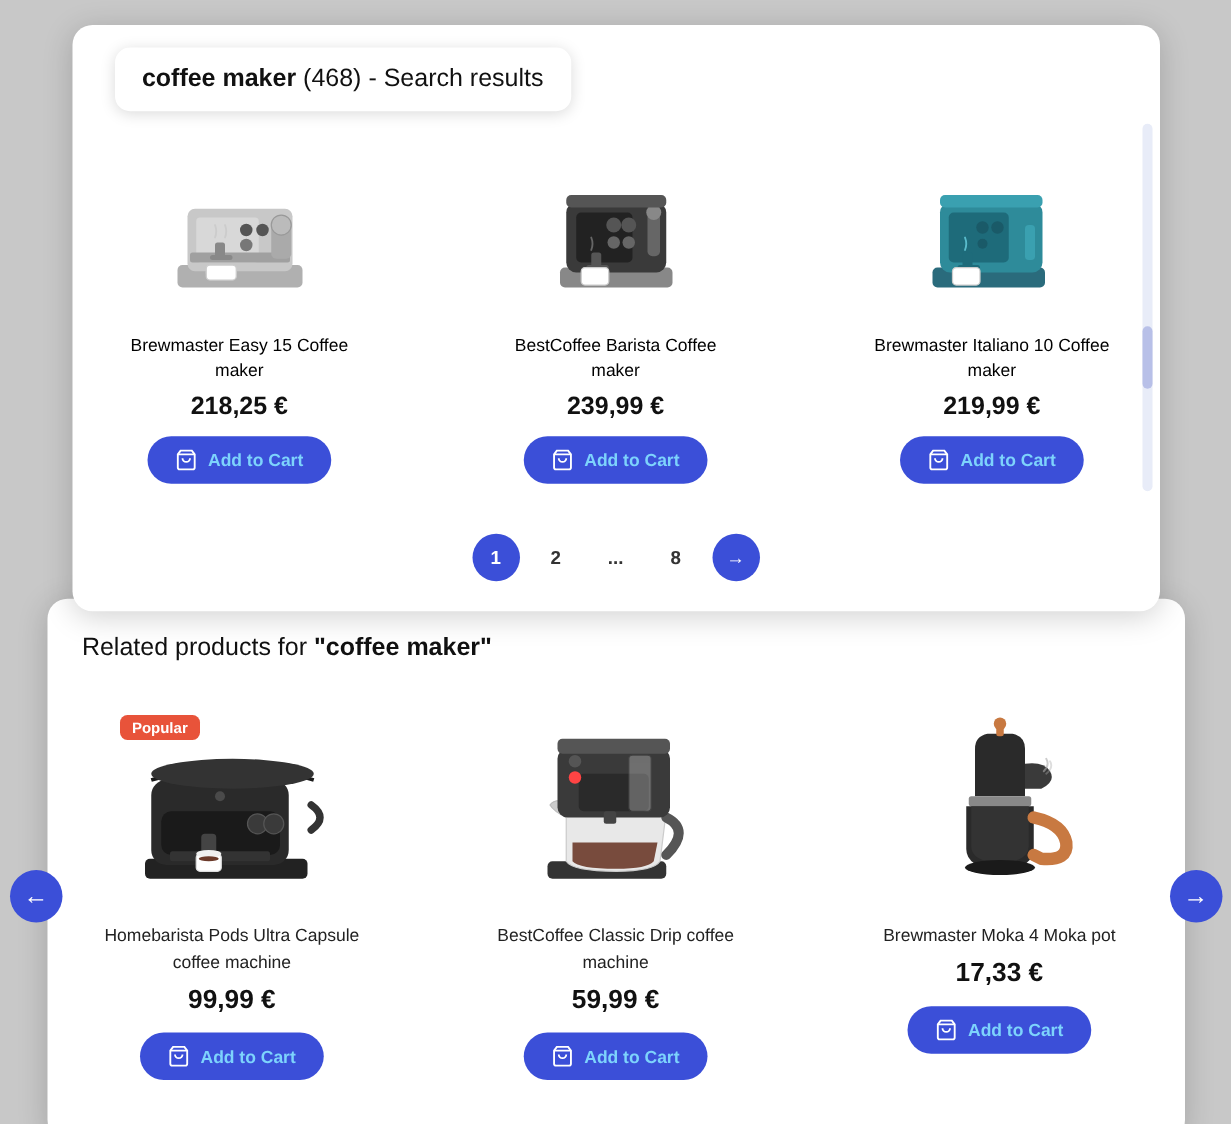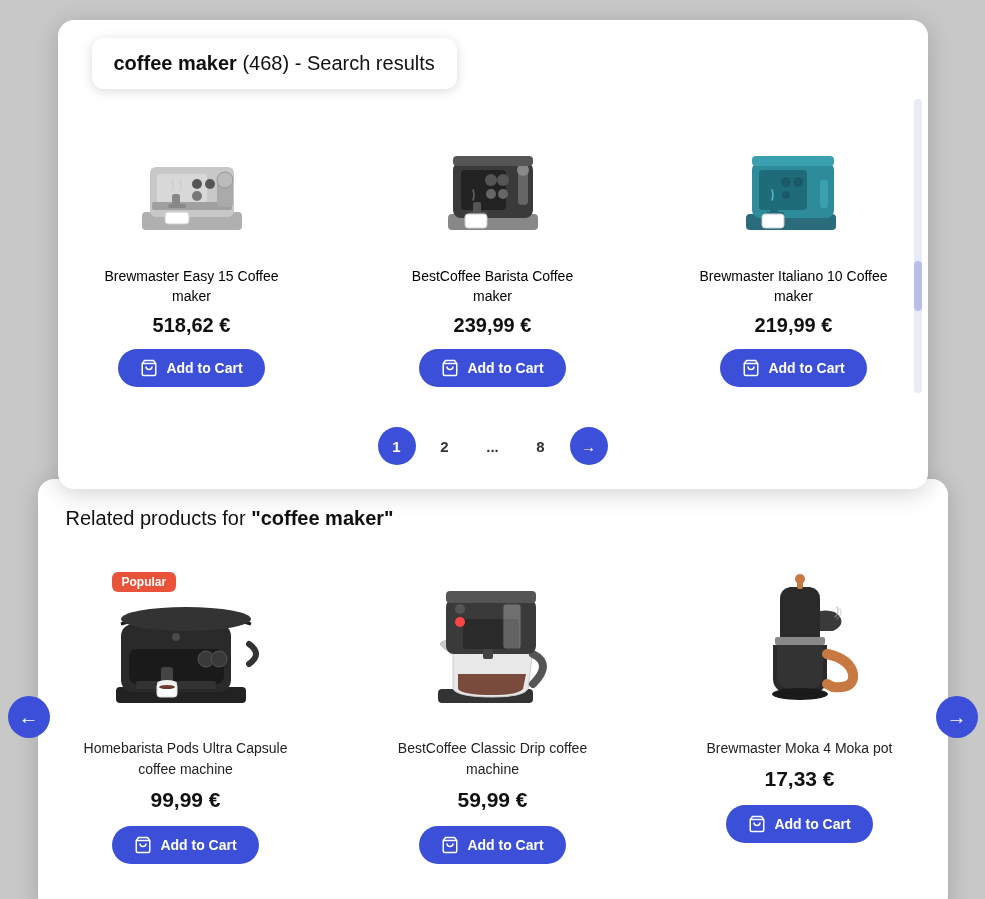--- a/index.html
+++ b/index.html
@@ -76,21 +76,21 @@
 
     .product-price {
       font-size: 20px;
       font-weight: 700;
       color: #111;
       margin-bottom: 12px;
     }
 
     .add-to-cart-btn {
       background: #3b4fd8;
-      color: #ffffff;
+      color: #7dd3fc;
       border: none;
       border-radius: 24px;
       padding: 10px 22px;
       font-size: 14px;
       font-weight: 600;
       cursor: pointer;
       display: flex;
       align-items: center;
       gap: 8px;
       white-space: nowrap;
@@ -210,21 +210,21 @@
 
     .popular-badge {
       background: #e8533a;
       color: white;
       font-size: 12px;
       font-weight: 700;
       border-radius: 6px;
       padding: 3px 10px;
       position: absolute;
       top: 8px;
-      left: 16px;
+      left: 0;
       z-index: 5;
     }
 
     .related-card {
       display: flex;
       flex-direction: column;
       align-items: center;
       width: 240px;
       padding: 10px 10px 16px 10px;
       position: relative;
@@ -293,21 +293,21 @@
 
           <circle cx="75" cy="72" r="5" fill="#555"></circle>
           <circle cx="88" cy="72" r="5" fill="#555"></circle>
           <circle cx="75" cy="84" r="5" fill="#777"></circle>
 
           <path d="M50 78 Q52 73 50 68" stroke="#ccc" stroke-width="1.5" fill="none" stroke-linecap="round"></path>
           <path d="M58 78 Q60 73 58 68" stroke="#ccc" stroke-width="1.5" fill="none" stroke-linecap="round"></path>
         </svg>
       </div>
       <div class="product-name">Brewmaster Easy 15 Coffee maker</div>
-      <div class="product-price">518,62 €</div>
+      <div class="product-price">218,25 €</div>
       <button class="add-to-cart-btn">
         <svg class="cart-icon" viewBox="0 0 24 24" fill="none">
           <path d="M6 2L3 6v14a2 2 0 002 2h14a2 2 0 002-2V6l-3-4z" stroke="white" stroke-width="2" fill="none"></path>
           <line x1="3" y1="6" x2="21" y2="6" stroke="white" stroke-width="2"></line>
           <path d="M16 10a4 4 0 01-8 0" stroke="white" stroke-width="2" fill="none"></path>
         </svg>
         <span>Add to Cart</span>
       </button>
     </div>
 

